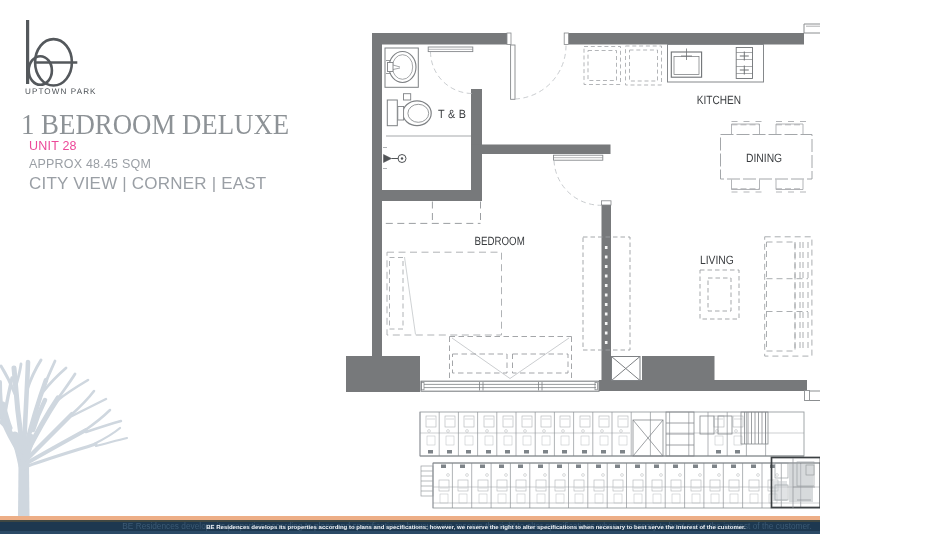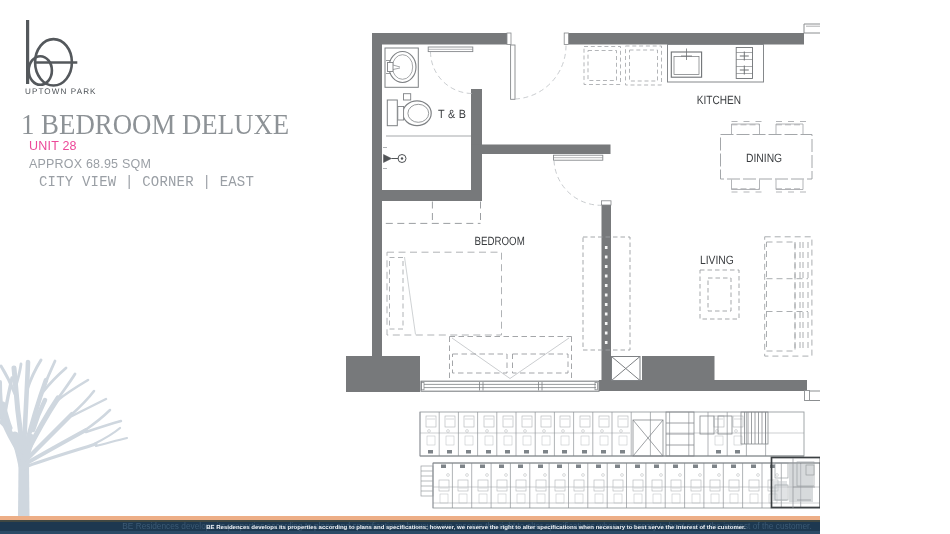--- a/index.html
+++ b/index.html
@@ -19,23 +19,23 @@
     <ellipse cx="53.5" cy="62.3" rx="18.4" ry="23.2" stroke-width="2.6"></ellipse>
     <path d="M36 62.5 H77.3" stroke-width="2.4"></path>
   </g>
   <text x="25" y="93.5" font-size="8.1" letter-spacing="1.1" fill="#4c5156" font-family="Liberation Sans,sans-serif">UPTOWN PARK</text>
 </svg>
 
 <div class="abs" style="left:21px;top:108px;font-family:'Liberation Serif',serif;font-size:29px;letter-spacing:0;color:#8d9296;white-space:nowrap;transform:scaleX(0.925);transform-origin:left top;">1 BEDROOM DELUXE</div>
 
 <div class="abs" style="left:29px;top:139.5px;font-size:12.5px;letter-spacing:0.2px;color:#ec4899;line-height:1;">UNIT 28</div>
 
-<div class="abs" style="left:29px;top:157.5px;font-size:12.5px;letter-spacing:0.2px;color:#9a9fa5;line-height:1;">APPROX 68.95 SQM</div>
-
-<div class="abs" style="left:39px;top:175px;font-size:14px;letter-spacing:0.2px;color:#9a9fa5;line-height:1;font-family:Liberation Mono, monospace;">CITY VIEW | CORNER | EAST</div>
+<div class="abs" style="left:29px;top:157.5px;font-size:12.5px;letter-spacing:0.2px;color:#9a9fa5;line-height:1;">APPROX 48.45 SQM</div>
+
+<div class="abs" style="left:29px;top:175px;font-size:17px;letter-spacing:0.2px;color:#9a9fa5;line-height:1;">CITY VIEW | CORNER | EAST</div>
 
 <svg class="abs" style="left:0;top:0;" width="950" height="534" viewBox="0 0 950 534">
 
 <path d="M18 517 L18.5 464 Q19 454 23.5 446 Q28.5 454 29 464 L29.5 517 Z" fill="#cfd7df"></path>
 
 <path d="M23 466 C20 452 18 444 15 436" stroke="#cfd7df" stroke-width="9" fill="none" stroke-linecap="round"></path>
 <path d="M24 466 C26 452 28 446 31 438" stroke="#cfd7df" stroke-width="8" fill="none" stroke-linecap="round"></path>
 <path d="M10 428 C7 420 5 412 3 404" stroke="#cfd7df" stroke-width="5" fill="none" stroke-linecap="round"></path>
 <path d="M33 430 C36 420 40 410 45 400" stroke="#cfd7df" stroke-width="4.5" fill="none" stroke-linecap="round"></path>
 <path d="M23 458 C14 440 6 430 2 414" stroke="#cfd7df" stroke-width="6.6" fill="none" stroke-linecap="round"></path>

